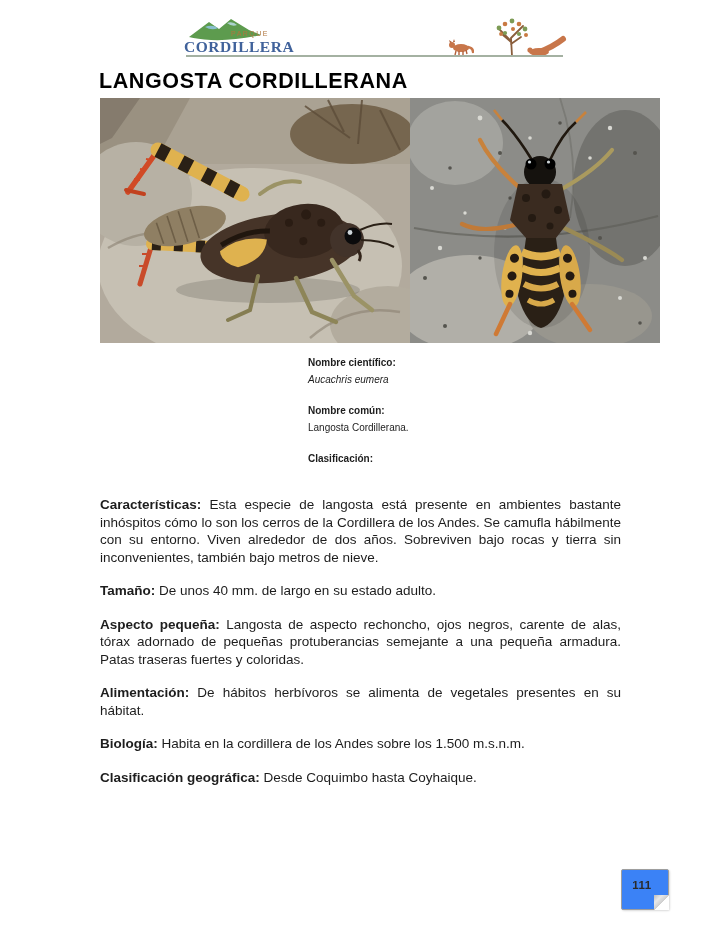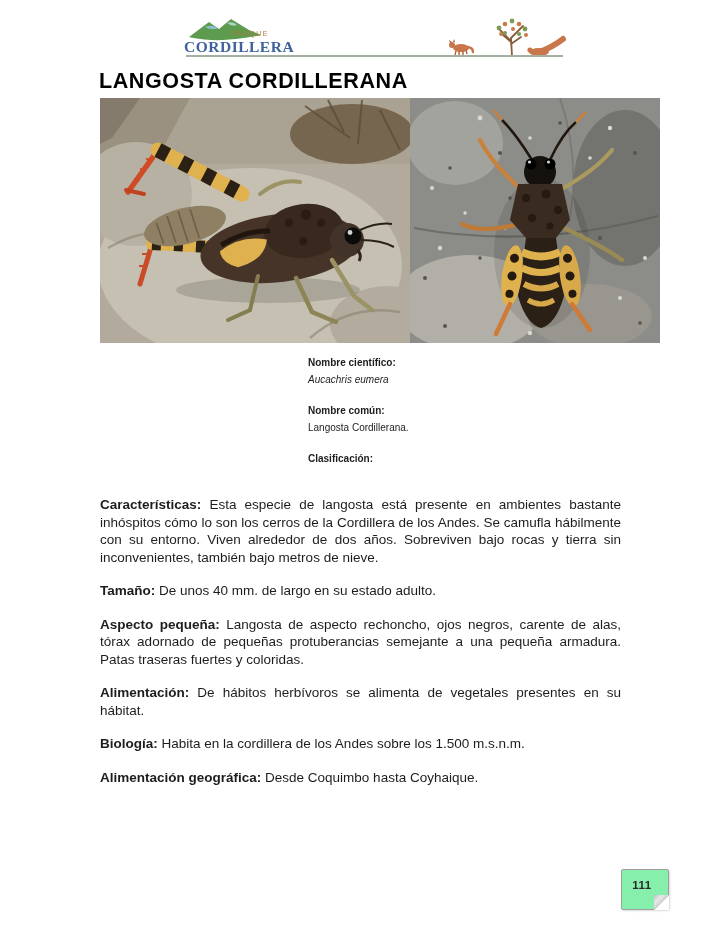--- a/index.html
+++ b/index.html
@@ -32,21 +32,21 @@
   .italic { font-style:italic; }
 
   
   .sections { position:absolute; left:100px; top:496px; width:521px; font-size:13.5px; line-height:17.5px; }
   .section { text-align:justify; margin:0 0 16px 0; }
   .section-label { font-weight:bold; }
 
   
   .page-badge {
     position:absolute; left:621px; top:869px; width:46px; height:39px;
-    background:#86efac; border:1px solid #9e9e9e; border-radius:2px;
+    background:#3b82f6; border:1px solid #9e9e9e; border-radius:2px;
     box-shadow:1px 1px 2px rgba(0,0,0,0.15);
   }
   .page-badge .num {
     position:absolute; left:0; top:9px; width:40px; text-align:center;
     font-size:11.5px; font-weight:bold; color:#2a2a2a; letter-spacing:0.5px;
   }
   .page-badge .corner {
     position:absolute; right:-1px; bottom:-1px; width:15px; height:15px;
     background:linear-gradient(to top left, #ffffff 48%, #cfcfcf 50%, #e8e8e8 72%, #bdbdbd 100%);
   }
@@ -270,21 +270,21 @@
     </p>
     <p class="section">
       <span class="section-label">Alimentación:</span>
       <span>De hábitos herbívoros se alimenta de vegetales presentes en su hábitat.</span>
     </p>
     <p class="section">
       <span class="section-label">Biología:</span>
       <span>Habita en la cordillera de los Andes sobre los 1.500 m.s.n.m.</span>
     </p>
     <p class="section">
-      <span class="section-label">Alimentación geográfica:</span>
+      <span class="section-label">Clasificación geográfica:</span>
       <span>Desde Coquimbo hasta Coyhaique.</span>
     </p>
   </div>
 
   <div class="page-badge">
     <span class="num">111</span>
     <span class="corner"></span>
   </div>
 
 </div>

